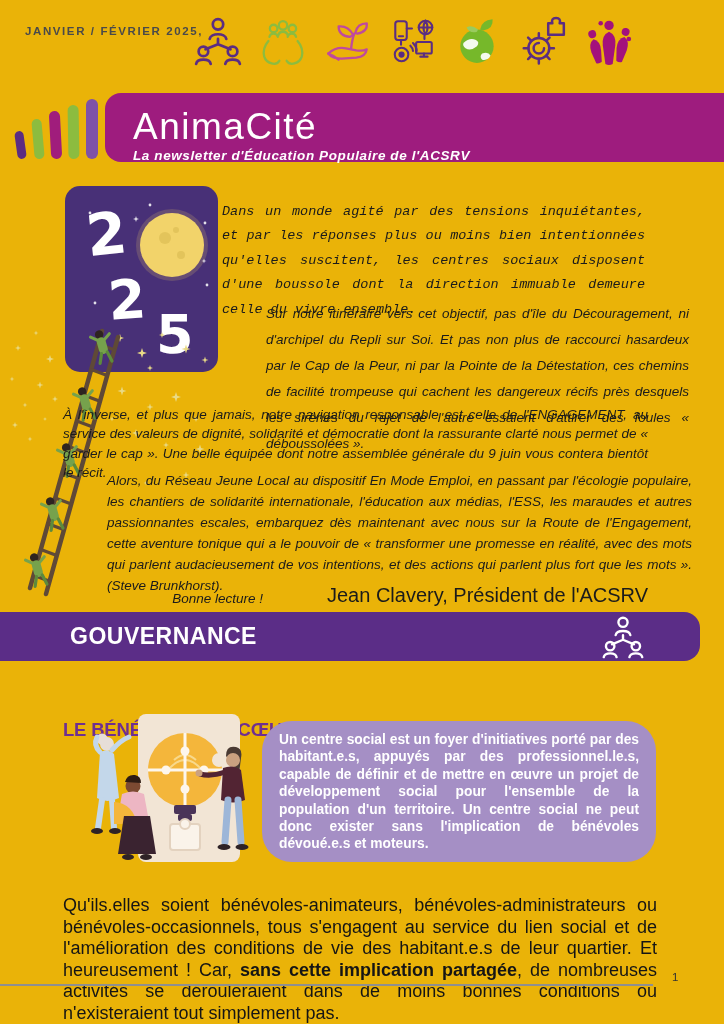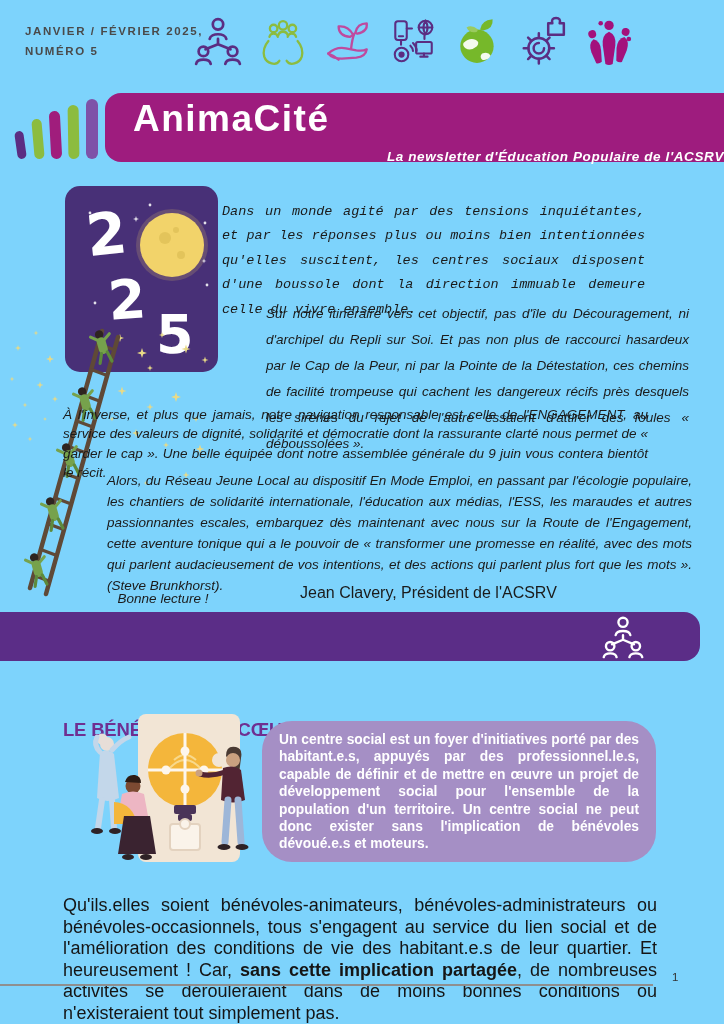--- a/index.html
+++ b/index.html
@@ -1,54 +1,54 @@
 <!DOCTYPE html>
 <html><head>
 <meta charset="utf-8">
 <style>
   html,body { margin:0; padding:0; background:#ffffff; }
   .page {
     position:relative; width:724px; height:1024px; overflow:hidden;
-    background:#7dd3fc; font-family:"Liberation Sans", sans-serif;
+    background:#eab308; font-family:"Liberation Sans", sans-serif;
   }
 
   
   .issue-info {
     position:absolute; left:25px; top:22px;
     font-size:11.5px; font-weight:bold; letter-spacing:1.6px;
     color:#4a4a4a; line-height:1.7; text-transform:uppercase;
   }
 
   
   .header-icons { position:absolute; left:193px; top:14px; display:flex; gap:15px; align-items:center; }
   .header-icons svg { width:50px; height:54px; display:block; }
 
   
   .masthead-bars { position:absolute; left:12px; top:95px; }
   .masthead-panel {
     position:absolute; left:105px; top:93px; width:619px; height:69px;
     background:#9e1c7e; border-radius:16px 0 0 16px;
     color:#fff; box-sizing:border-box; padding:7px 0 0 28px;
   }
-  .masthead-title { font-size:37px; font-weight:bold; letter-spacing:1.5px; line-height:1; }
-  .masthead-subtitle { font-size:13.5px; font-weight:bold; font-style:italic; letter-spacing:.6px; margin-top:12px;text-align:right; }
+  .masthead-title { font-size:37px; font-weight:normal; letter-spacing:1.5px; line-height:1;margin-top:8px; }
+  .masthead-subtitle { font-size:13.5px; font-weight:bold; font-style:italic; letter-spacing:.6px; margin-top:3px; }
 
   
   .edito-p {
     position:absolute; text-align:justify; font-style:italic;
     color:#1b1b1b; font-size:13.5px;
   }
   .p1 { left:222px; top:186px; width:423px; line-height:24.5px;font-family:Liberation Mono, monospace; }
   .p2 { left:222px; top:287px; width:423px; line-height:26px;margin-left:44px; }
   .p3 { left:63px;  top:391px; width:585px; line-height:19.5px; }
   .p4 { left:72px;  top:456px; width:585px; line-height:21px;margin-left:35px; }
-  .closing { left:63px; top:577px; width:200px; text-align:center; }
+  .closing { left:63px; top:577px; width:200px; text-align:right; }
   .byline {
     position:absolute; left:300px; top:584px; width:348px;
-    text-align:left; font-size:16px; color:#1b1b1b;
+    text-align:right; font-size:20px; color:#1b1b1b;
   }
 
   .illu-2025 { position:absolute; left:0; top:183px; pointer-events:none; }
   .illu-2025 text { font-family:"DejaVu Sans", sans-serif; font-weight:bold; }
 
   
   .gov-banner {
     position:absolute; left:0; top:612px; width:700px; height:49px;
     background:#5b2d87; border-radius:0 16px 16px 0;
     display:flex; align-items:center;
@@ -79,21 +79,20 @@
   .footer-rule { position:absolute; left:0; top:984px; width:653px; border-top:2px solid #8f8f8f; }
   .page-number { position:absolute; left:672px; top:971px; font-size:11.5px; color:#333; }
 </style>
 </head>
 <body>
 
 <div class="page">
 
   <div class="issue-info">
     <div>JANVIER / FÉVRIER 2025,</div>
-    <div>NUMÉRO 5</div>
   </div>
 
   <div class="header-icons">
     <svg viewBox="0 0 48 48">
       <g stroke="#5b2d82" stroke-width="2.6" fill="none" stroke-linecap="round" stroke-linejoin="round">
         <circle cx="24" cy="8" r="5"></circle>
           <path d="M16 22 c1 -6 15 -6 16 0"></path>
         <path d="M24 22 v5 M24 27 L12 32 M24 27 L36 32"></path>
         <circle cx="10" cy="34" r="4.6"></circle>
           <path d="M3 46 c1 -5.5 13 -5.5 14 0"></path>
@@ -283,20 +282,21 @@
   </svg>
 
   <p class="edito-p p1">Dans un monde agité par des tensions inquiétantes, et par les réponses plus ou moins bien intentionnées qu'elles suscitent, les centres sociaux disposent d'une boussole dont la direction immuable demeure celle du vivre ensemble.</p>
   <p class="edito-p p2">Sur notre itinéraire vers cet objectif, pas d'île du Découragement, ni d'archipel du Repli sur Soi. Et pas non plus de raccourci hasardeux par le Cap de la Peur, ni par la Pointe de la Détestation, ces chemins de facilité trompeuse qui cachent les dangereux récifs près desquels les sirènes du rejet de l'autre essaient d'attirer des foules « déboussolées ».</p>
   <p class="edito-p p3">À l'inverse, et plus que jamais, notre navigation responsable est celle de l'ENGAGEMENT, au service des valeurs de dignité, solidarité et démocratie dont la rassurante clarté nous permet de « garder le cap ». Une belle équipée dont notre assemblée générale du 9 juin vous contera bientôt le récit.</p>
   <p class="edito-p p4">Alors, du Réseau Jeune Local au dispositif En Mode Emploi, en passant par l'écologie populaire, les chantiers de solidarité internationale, l'éducation aux médias, l'ESS, les maraudes et autres passionnantes escales, embarquez dès maintenant avec nous sur la Route de l'Engagement, cette aventure tonique qui a le pouvoir de « transformer une promesse en réalité, avec des mots qui parlent audacieusement de vos intentions, et des actions qui parlent plus fort que les mots ». (Steve Brunkhorst).</p>
   <p class="edito-p closing">Bonne lecture !</p>
   <div class="byline">Jean Clavery, Président de l'ACSRV</div>
 
   <div class="gov-banner">
+    <span class="gov-title">GOUVERNANCE</span>
     <svg class="gov-icon" width="44" height="44" viewBox="0 0 48 48">
       <g stroke="#ffffff" stroke-width="2.6" fill="none" stroke-linecap="round" stroke-linejoin="round">
         <circle cx="24" cy="8" r="5"></circle>
           <path d="M16 22 c1 -6 15 -6 16 0"></path>
         <path d="M24 22 v5 M24 27 L12 32 M24 27 L36 32"></path>
         <circle cx="10" cy="34" r="4.6"></circle>
           <path d="M3 46 c1 -5.5 13 -5.5 14 0"></path>
         <circle cx="38" cy="34" r="4.6"></circle>
           <path d="M31 46 c1 -5.5 13 -5.5 14 0"></path>
       </g>

